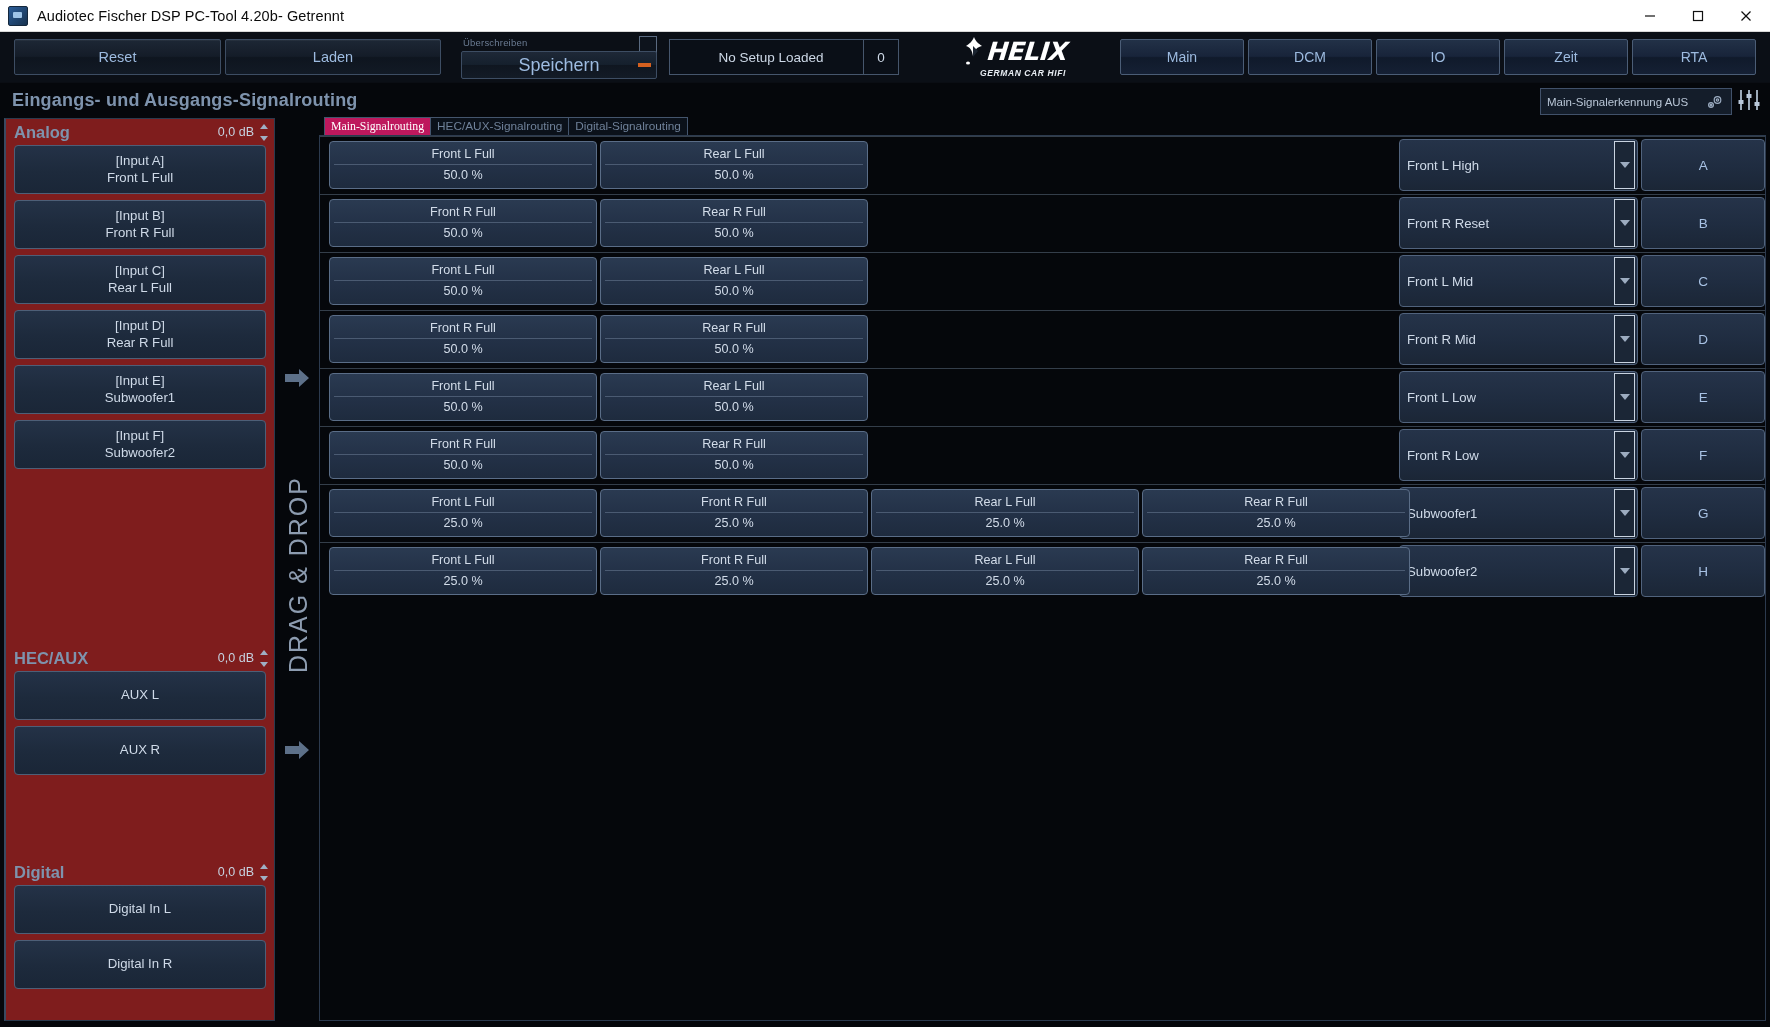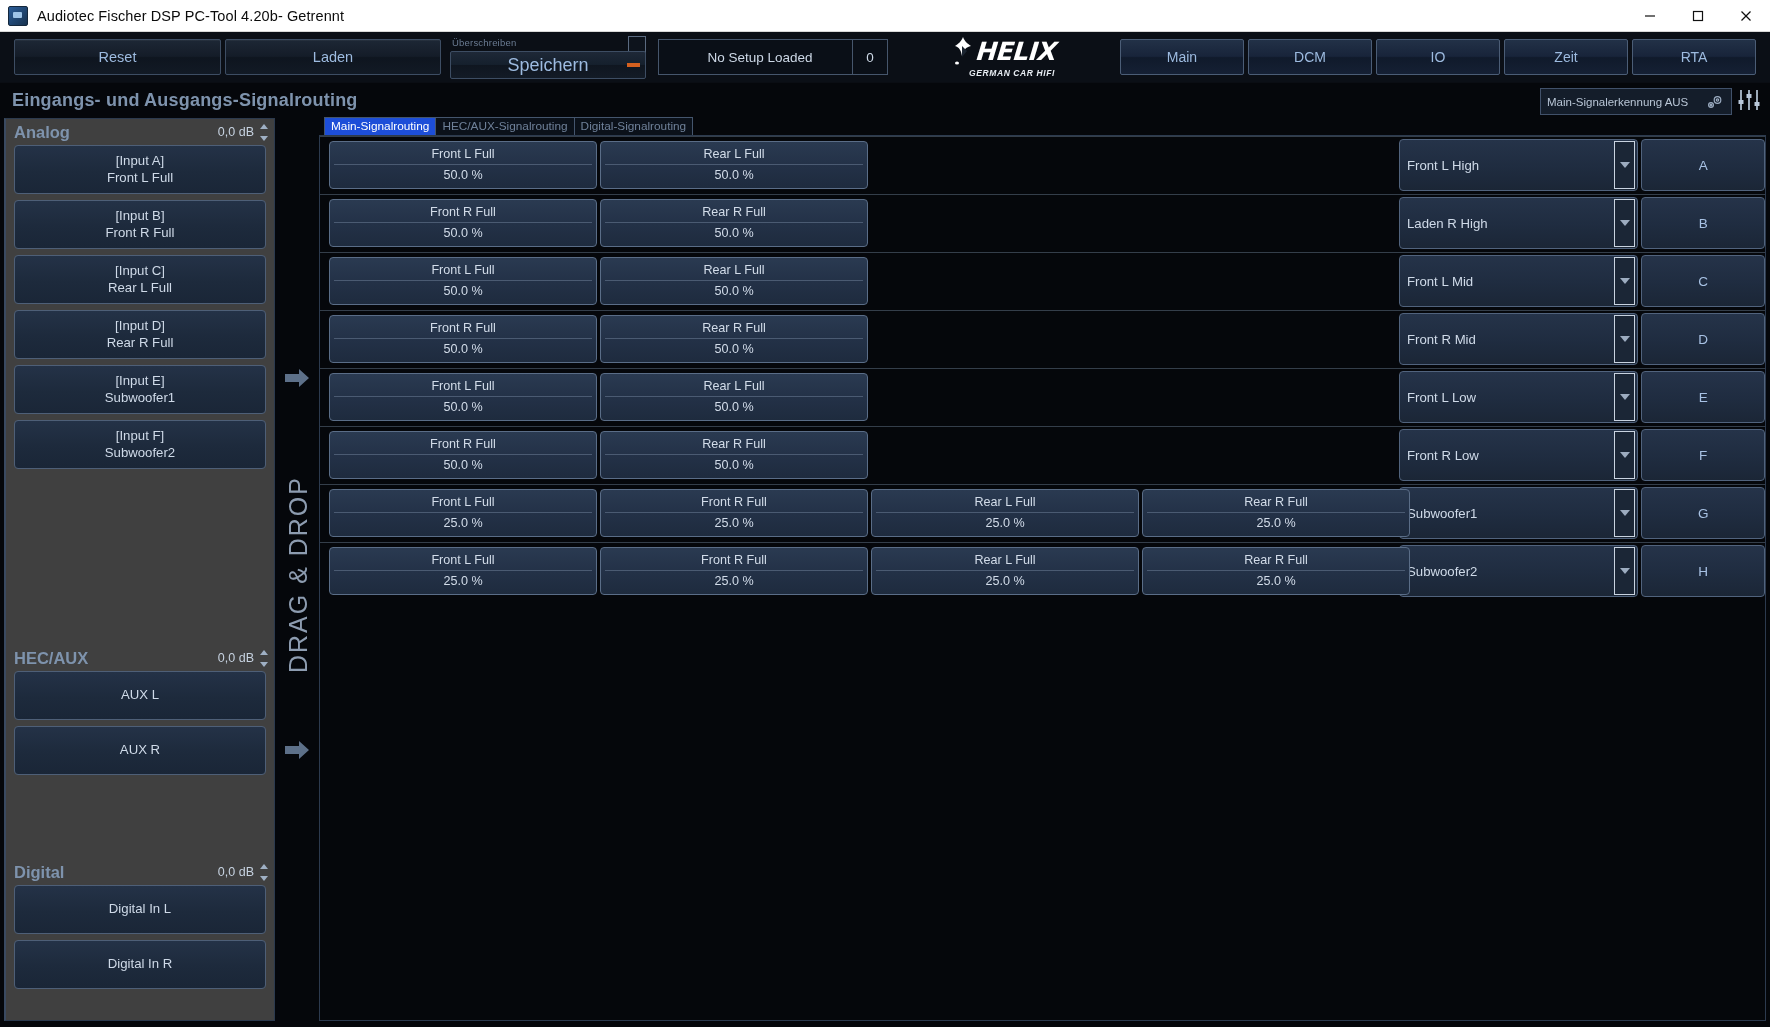--- a/index.html
+++ b/index.html
@@ -96,21 +96,21 @@
     justify-content: center;
     box-shadow: inset 0 1px 0 rgba(255,255,255,.045);
   }
   .tb-reset  { width: 205px; margin-left: 8px; }
   .tb-laden  { width: 214px; }
 
   .save-wrap {
     width: 196px;
     height: 44px;
     position: relative;
-    margin-left: 5px;
+    margin-left: 16px;
   }
   .save-label {
     position: absolute;
     left: 2px; top: 2px;
     font-size: 9.5px;
     color: #6b7c93;
     letter-spacing: .2px;
   }
   .save-check {
     position: absolute;
@@ -266,21 +266,21 @@
     position: relative;
     min-height: 0;
   }
 
   
   .left-col {
     width: 268px;
     flex: none;
     border: 1px solid #2c3a4e;
     border-left: 2px solid #3a4a61;
-    background: #404040;
+    background: #7f1d1d;
     margin: 0 0 6px 4px;
     display: flex;
     flex-direction: column;
     position: relative;
   }
   .grp-head {
     height: 26px;
     display: flex;
     align-items: center;
     padding: 0 6px 0 8px;
@@ -387,22 +387,23 @@
     padding: 0 6px;
     font-size: 11.8px;
     line-height: 17px;
     border: 1px solid #44556d;
     border-bottom: none;
     color: #6f8199;
     background: #0b111a;
     margin-right: -1px;
   }
   .tab.active {
-    background: #1d4ed8;
+    background: #be185d;
     color: #ffffff;
+    font-family: Liberation Serif, serif;
   }
 
   .matrix {
     flex: 1;
     border: 1px solid #2c3a4e;
     background: #05070b;
     position: relative;
     min-height: 0;
     overflow: hidden;
   }
@@ -870,21 +871,21 @@
               <div class="out-name">Front L High</div>
               <div class="out-drop">
                   <i></i>
                 </div>
             </div>
             <div class="out-ch">A</div>
           </div>
 
           <div class="out-row">
             <div class="out-sel">
-              <div class="out-name">Laden R High</div>
+              <div class="out-name">Front R Reset</div>
               <div class="out-drop">
                   <i></i>
                 </div>
             </div>
             <div class="out-ch">B</div>
           </div>
 
           <div class="out-row">
             <div class="out-sel">
               <div class="out-name">Front L Mid</div>

